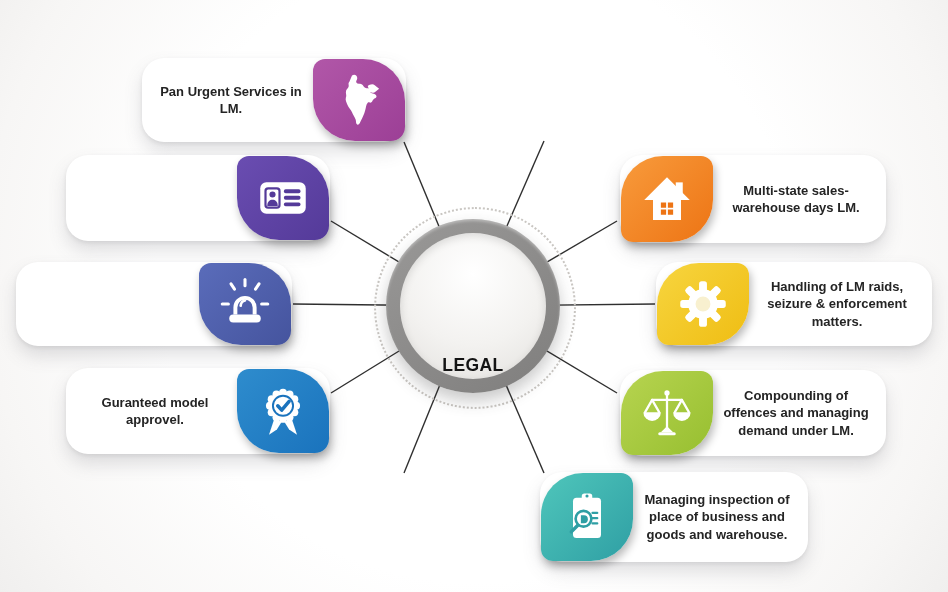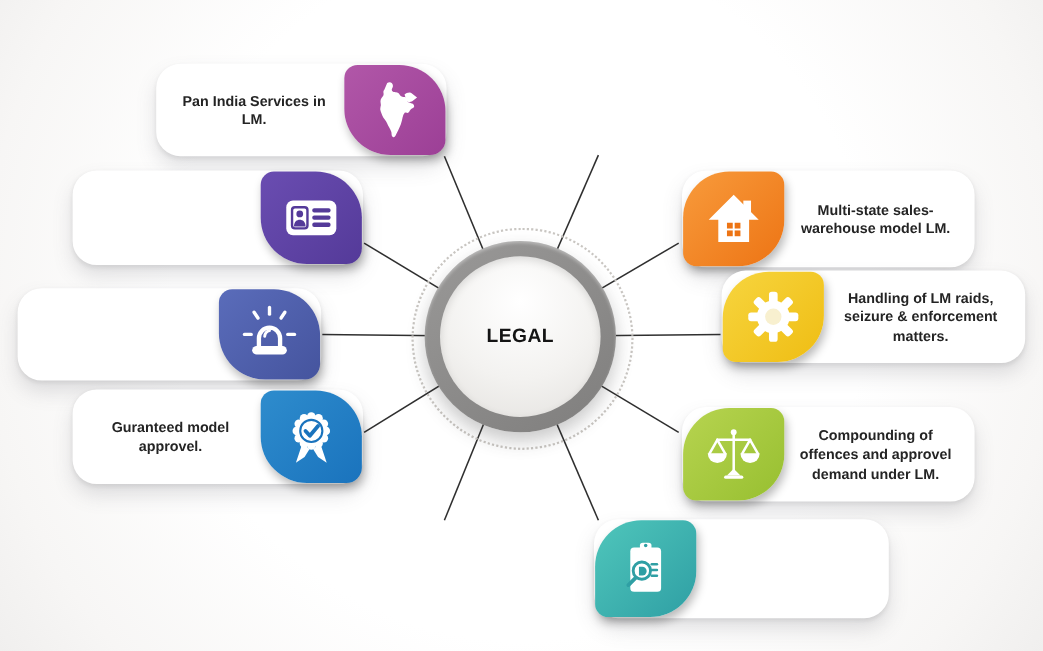--- a/index.html
+++ b/index.html
@@ -21,21 +21,21 @@
   .hub-ring{
     position:absolute;left:386px;top:219px;width:174px;height:174px;
     border-radius:50%;background:linear-gradient(145deg,#9a9998,#7f7e7d);
     box-shadow:0 8px 16px rgba(60,60,60,.28), inset 0 2px 3px rgba(255,255,255,.35);
     z-index:3;
   }
   .hub-inner{
     position:absolute;inset:14px;border-radius:50%;
     background:radial-gradient(circle at 50% 28%, #ffffff 0%, #f3f2f0 55%, #e3e1de 100%);
     box-shadow:inset 0 3px 8px rgba(0,0,0,.12);
-    display:flex;flex-direction:column;align-items:center;justify-content:center;
+    display:flex;flex-direction:column;align-items:center;justify-content:flex-end;
   }
   .hub-title{
     font-size:17.5px;font-weight:bold;color:#141414;
     letter-spacing:.4px;line-height:1.55;text-align:center;
   }
   .card{
     position:absolute;background:#ffffff;border-radius:22px;
     box-shadow:0 10px 18px rgba(90,90,100,.18), 0 2px 4px rgba(0,0,0,.08);
     display:flex;align-items:center;justify-content:center;
     z-index:4;box-sizing:border-box;
@@ -78,21 +78,21 @@
   <div class="hub-halo"></div>
   <div class="hub-ring">
     <div class="hub-inner">
       <div class="hub-title">
         <div>LEGAL</div>
       </div>
     </div>
   </div>
 
   <div class="card left" style="left:142px;top:58px;width:264px;height:84px">
-    <div class="card-text">Pan India Services in LM.</div>
+    <div class="card-text">Pan Urgent Services in LM.</div>
     <div class="icon-tile left-tile" style="background: linear-gradient(135deg, rgb(177, 87, 168) 0%, rgb(156, 63, 150) 100%); color: rgb(156, 63, 150);">
       <svg width="56" height="56" viewBox="0 0 64 64">
         <path fill="#ffffff" d="M24 4c3-2 6 0 6 3 0 2-2 3-1 5s4 1 6 2c2 1 2 3 4 4 2 1 5 0 6 2 1 2-1 3 1 4 2 1 6 1 6 4 0 2-3 2-4 4-1 1-1 3-3 3-2 0-2-1-3 0-2 2-2 6-3 9-1 4-3 8-5 12-1 2-2 5-4 4-2-1-1-4-2-6-1-3-3-5-4-8-1-3-4-5-5-8-1-3-3-6-2-9 1-2 0-4 0-6 0-3 2-4 3-6 1-2-1-4 1-6z"></path>
         <path fill="#ffffff" d="M42 16c2-2 6-3 8-1l5 4-5 4c-2 1-5 1-6-1z"></path>
       </svg>
     </div>
   </div>
 
   <div class="card left" style="left:66px;top:155px;width:264px;height:86px">
     <div class="icon-tile left-tile" style="background: linear-gradient(135deg, rgb(106, 77, 177) 0%, rgb(84, 58, 153) 100%); color: rgb(84, 58, 153);">
@@ -118,21 +118,21 @@
           <line x1="13" y1="32" x2="6" y2="32"></line>
           <line x1="51" y1="32" x2="58" y2="32"></line>
         </g>
         <path d="M21 44v-8a11 11 0 0 1 22 0v8" fill="none" stroke="#ffffff" stroke-width="4.5"></path>
         <path d="M27 34a6 7 0 0 1 5-6" fill="none" stroke="#ffffff" stroke-width="3" stroke-linecap="round"></path>
         <rect x="14" y="44" width="36" height="9" rx="4.5" fill="#ffffff"></rect>
       </svg>
     </div>
   </div>
 
-  <div class="card left" style="left:66px;top:354px;width:264px;height:86px">
+  <div class="card left" style="left:66px;top:368px;width:264px;height:86px">
     <div class="card-text">Guranteed model approvel.</div>
     <div class="icon-tile left-tile" style="background: linear-gradient(135deg, rgb(46, 140, 205) 0%, rgb(26, 115, 189) 100%); color: rgb(26, 115, 189);">
       <svg width="56" height="56" viewBox="0 0 64 64">
         <polygon points="23,38 16,59 25,53 30,45" fill="#ffffff"></polygon>
         <polygon points="41,38 48,59 39,53 34,45" fill="#ffffff"></polygon>
         <g fill="#ffffff">
           <circle cx="47" cy="26" r="4.5"></circle>
             <circle cx="45" cy="33.5" r="4.5"></circle>
             <circle cx="39.5" cy="39" r="4.5"></circle>
           <circle cx="32" cy="41" r="4.5"></circle>
@@ -148,77 +148,78 @@
         </g>
         <circle cx="32" cy="26" r="11.5" fill="none" stroke="currentColor" stroke-width="2.2"></circle>
         <path d="M26 26l4.5 5 8.5-10" fill="none" stroke="currentColor" stroke-width="4" stroke-linecap="round" stroke-linejoin="round"></path>
       </svg>
     </div>
   </div>
 
 
 
   <div class="card right" style="left:620px;top:155px;width:266px;height:88px">
-    <div class="card-text">Multi-state sales-warehouse model LM.</div>
+    <div class="card-text">Multi-state sales-warehouse days LM.</div>
     <div class="icon-tile right-tile" style="background: linear-gradient(135deg, rgb(248, 155, 60) 0%, rgb(237, 116, 20) 100%); color: rgb(237, 116, 20);">
       <svg width="56" height="56" viewBox="0 0 64 64">
         <rect x="42" y="13" width="8" height="13" fill="#ffffff"></rect>
         <path d="M32 7L6 33h10v23h32V33h10z" fill="#ffffff"></path>
         <g fill="currentColor">
           <rect x="25" y="36" width="6" height="6"></rect>
           <rect x="33" y="36" width="6" height="6"></rect>
           <rect x="25" y="44" width="6" height="6"></rect>
           <rect x="33" y="44" width="6" height="6"></rect>
         </g>
       </svg>
     </div>
   </div>
 
-  <div class="card right" style="left:656px;top:246px;width:276px;height:84px">
+  <div class="card right" style="left:656px;top:262px;width:276px;height:84px">
     <div class="card-text">Handling of LM raids, seizure &amp; enforcement matters.</div>
     <div class="icon-tile right-tile" style="background: linear-gradient(135deg, rgb(247, 213, 63) 0%, rgb(239, 189, 19) 100%); color: rgb(239, 189, 19);">
       <svg width="56" height="56" viewBox="0 0 64 64">
         <g fill="#ffffff">
           <rect x="27.5" y="6" width="9" height="13" rx="3"></rect>
           <rect x="27.5" y="6" width="9" height="13" rx="3" transform="rotate(45 32 32)"></rect>
           <rect x="27.5" y="6" width="9" height="13" rx="3" transform="rotate(90 32 32)"></rect>
           <rect x="27.5" y="6" width="9" height="13" rx="3" transform="rotate(135 32 32)"></rect>
           <rect x="27.5" y="6" width="9" height="13" rx="3" transform="rotate(180 32 32)"></rect>
           <rect x="27.5" y="6" width="9" height="13" rx="3" transform="rotate(225 32 32)"></rect>
           <rect x="27.5" y="6" width="9" height="13" rx="3" transform="rotate(270 32 32)"></rect>
           <rect x="27.5" y="6" width="9" height="13" rx="3" transform="rotate(315 32 32)"></rect>
           <circle cx="32" cy="32" r="17"></circle>
         </g>
         <circle cx="32" cy="32" r="8.5" fill="#f8f0cf"></circle>
       </svg>
     </div>
   </div>
 
   <div class="card right" style="left:620px;top:370px;width:266px;height:86px">
-    <div class="card-text">Compounding of offences and approvel demand under LM.</div>
+    <div class="card-text">Compounding of offences and managing demand under LM.</div>
     <div class="icon-tile right-tile" style="background: linear-gradient(135deg, rgb(183, 212, 80) 0%, rgb(151, 191, 48) 100%); color: rgb(151, 191, 48);">
       <svg width="56" height="56" viewBox="0 0 64 64">
         <circle cx="32" cy="9" r="3" fill="#ffffff"></circle>
         <g stroke="#ffffff" stroke-width="2.6" fill="none" stroke-linecap="round">
           <line x1="32" y1="12" x2="32" y2="50"></line>
           <line x1="15" y1="17" x2="49" y2="17"></line>
           <line x1="15" y1="17" x2="7" y2="31"></line>
           <line x1="15" y1="17" x2="23" y2="31"></line>
           <line x1="49" y1="17" x2="41" y2="31"></line>
           <line x1="49" y1="17" x2="57" y2="31"></line>
         </g>
         <path d="M5 31a10 10 0 0 0 20 0z" fill="#ffffff"></path>
         <path d="M39 31a10 10 0 0 0 20 0z" fill="#ffffff"></path>
         <path d="M32 47l7 7H25z" fill="#ffffff"></path>
         <rect x="22" y="54" width="20" height="3.5" rx="1.75" fill="#ffffff"></rect>
       </svg>
     </div>
   </div>
 
   <div class="card right" style="left:540px;top:472px;width:268px;height:90px">
+    <div class="card-text">Managing inspection of place of business and goods and warehouse.</div>
     <div class="icon-tile right-tile" style="background: linear-gradient(135deg, rgb(79, 198, 187) 0%, rgb(47, 159, 164) 100%); color: rgb(47, 159, 164);">
       <svg width="56" height="56" viewBox="0 0 64 64">
         <rect x="16" y="10" width="32" height="46" rx="4" fill="#ffffff"></rect>
         <rect x="26" y="5" width="12" height="9" rx="3" fill="#ffffff"></rect>
         <circle cx="32" cy="8" r="1.8" fill="currentColor"></circle>
         <rect x="37" y="26" width="8" height="2.6" rx="1.3" fill="currentColor"></rect>
         <rect x="37" y="32" width="8" height="2.6" rx="1.3" fill="currentColor"></rect>
         <rect x="37" y="38" width="8" height="2.6" rx="1.3" fill="currentColor"></rect>
         <circle cx="28" cy="34" r="9" fill="#ffffff" stroke="currentColor" stroke-width="3"></circle>
         <path d="M25 30h3.5a4.5 4.5 0 0 1 0 9H25z" fill="currentColor"></path>

